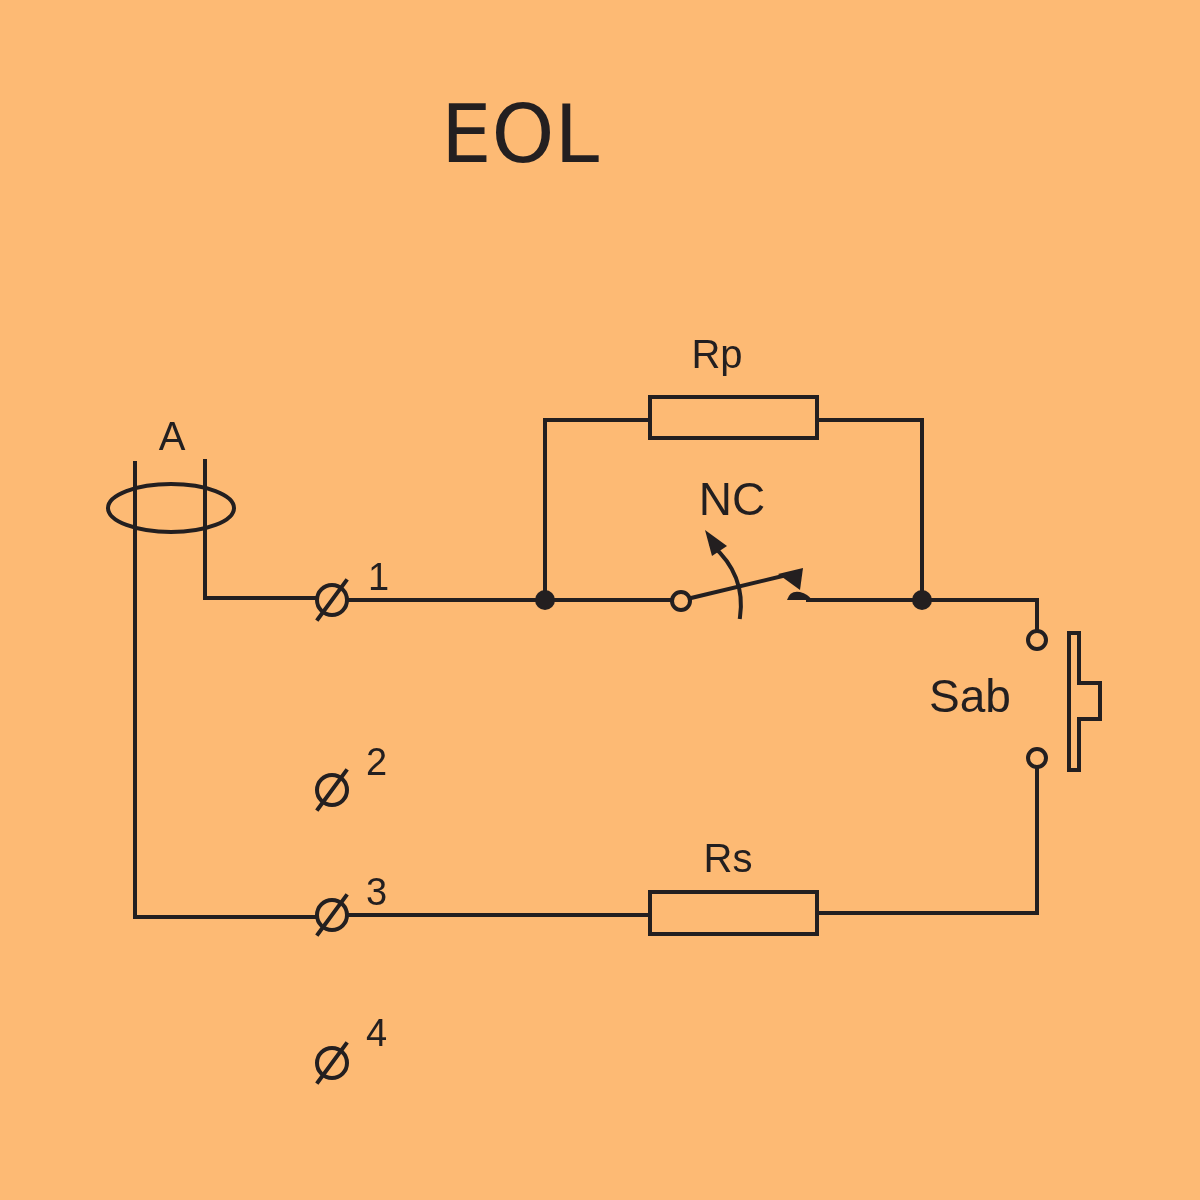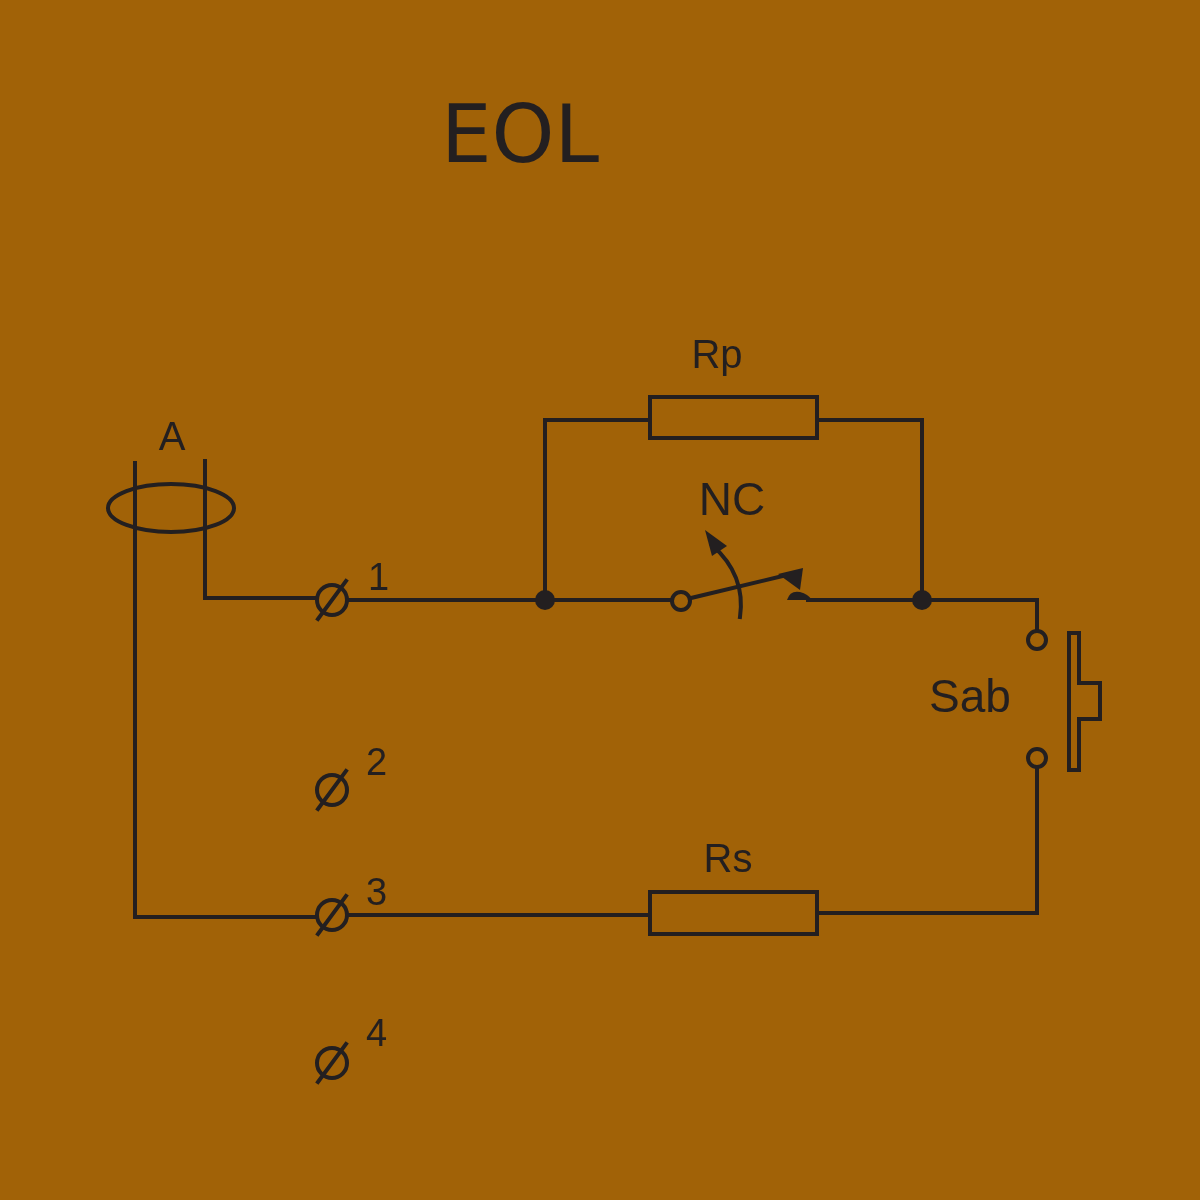--- a/index.html
+++ b/index.html
@@ -1,16 +1,16 @@
 <!DOCTYPE html>
 <html><head>
 <meta charset="utf-8">
 <style>
   html, body { margin: 0; padding: 0; background: #ffffff; }
-  #canvas { position: relative; width: 1200px; height: 1200px; background: #a16207; overflow: hidden; }
+  #canvas { position: relative; width: 1200px; height: 1200px; background: #fdba74; overflow: hidden; }
   svg { position: absolute; left: 0; top: 0; }
   .wire { stroke: #231f20; stroke-width: 4; fill: none; stroke-linecap: square; }
   .title { font-family: "DejaVu Sans", sans-serif; font-size: 80px; fill: #231f20; }
   .lbl { font-family: "Liberation Sans", sans-serif; font-size: 40px; fill: #231f20; }
   .lbl-lg { font-family: "Liberation Sans", sans-serif; font-size: 46px; fill: #231f20; }
   .num { font-family: "Liberation Sans", sans-serif; font-size: 38px; fill: #231f20; }
 </style>
 </head>
 <body>
 

